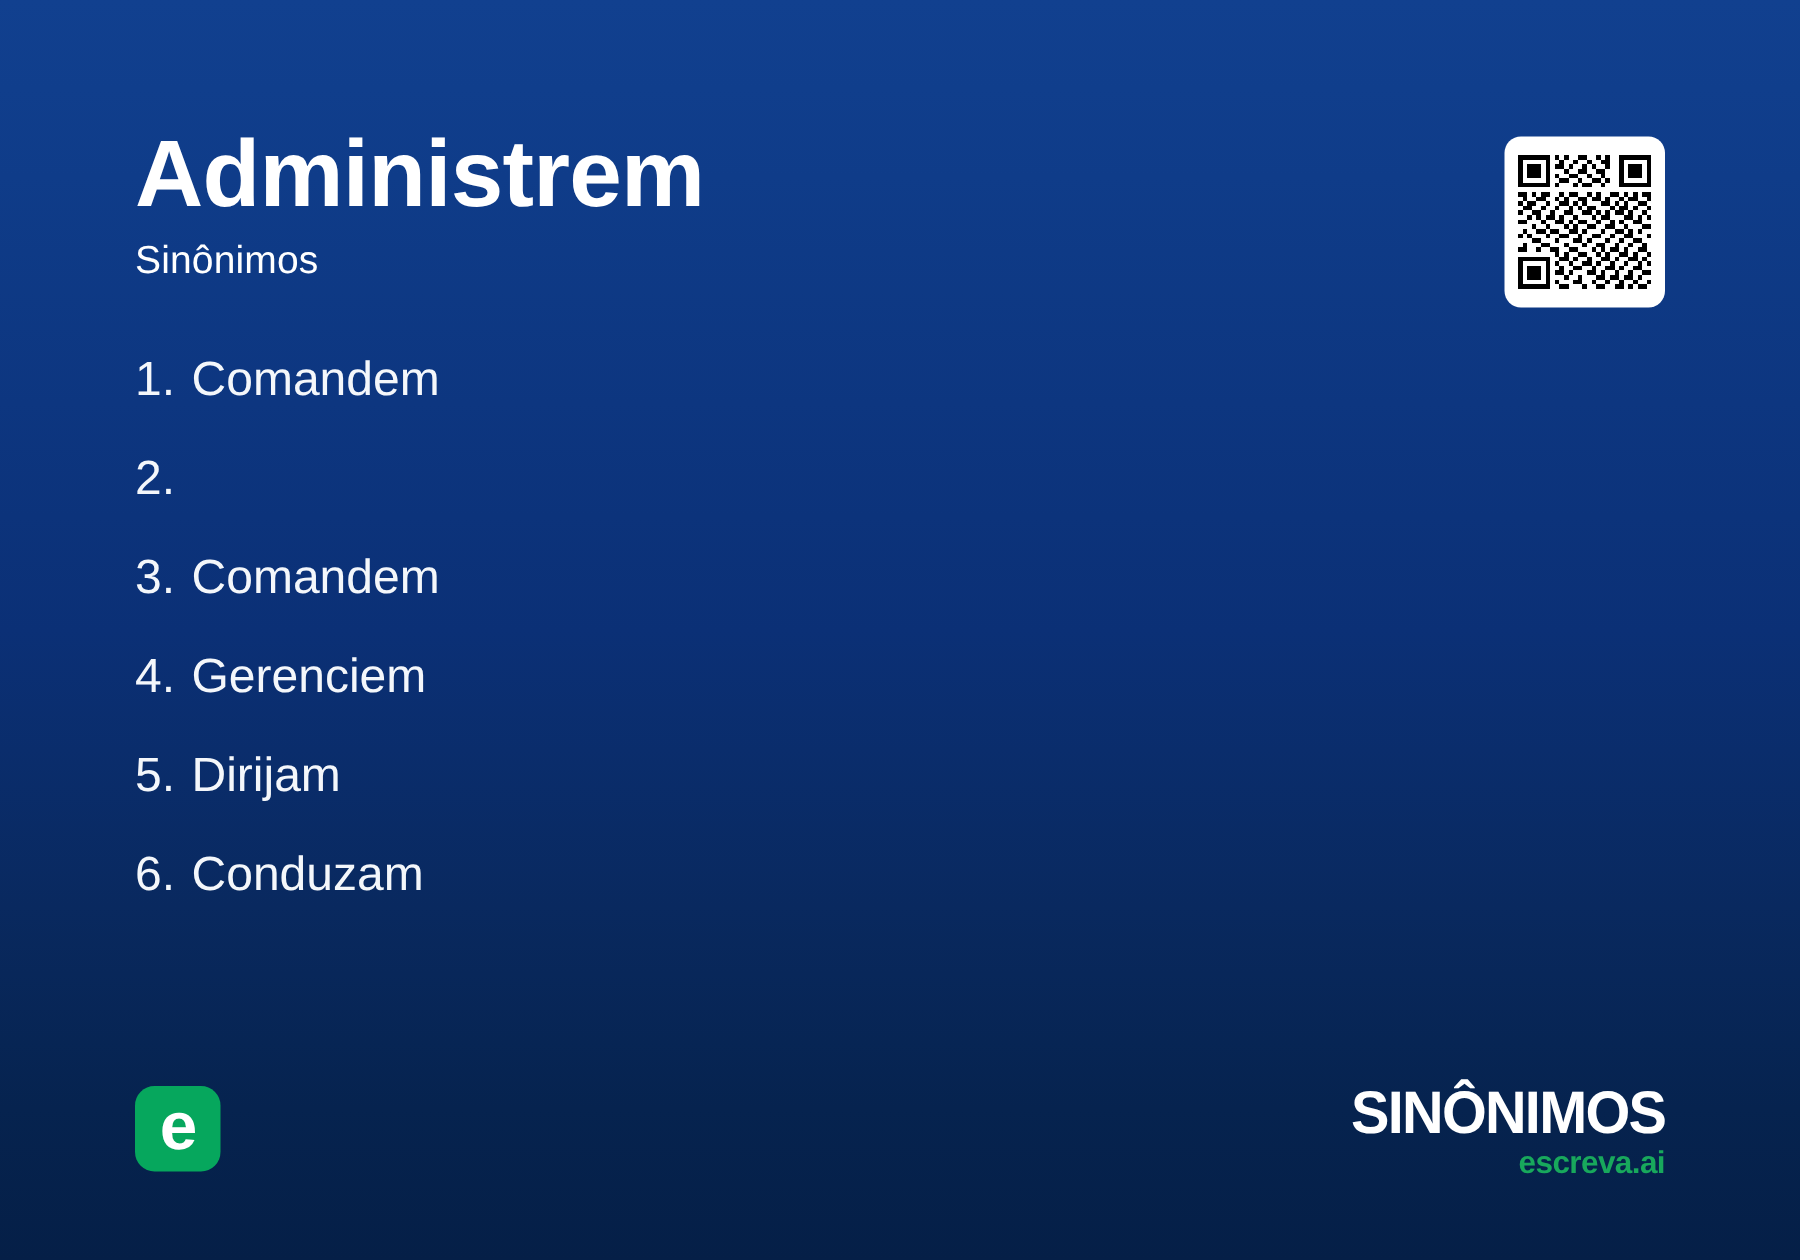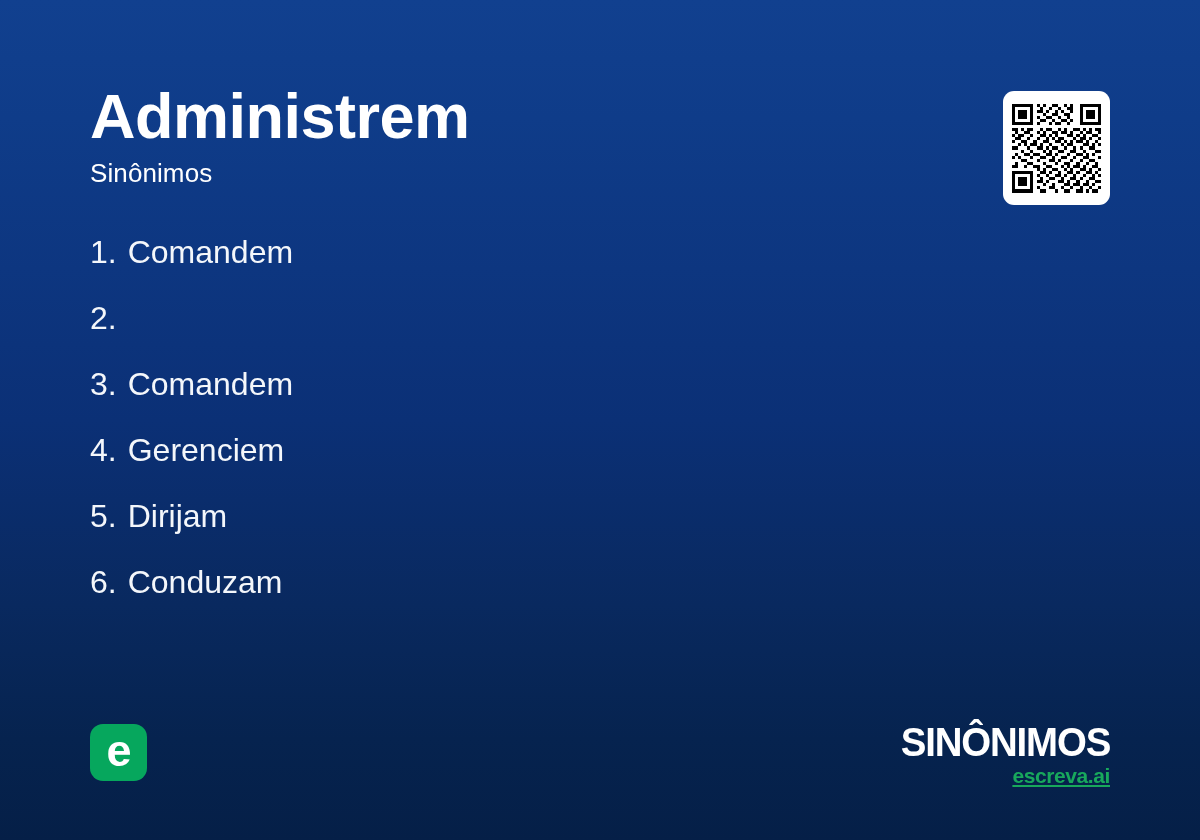--- a/index.html
+++ b/index.html
@@ -143,21 +143,20 @@
     transform-origin: right center;
   }
   #footer-logo-sub {
     display: block;
     font-size: 21px;
     font-weight: 800;
     color: #18a85c;
     letter-spacing: -0.4px;
     line-height: 1;
     margin-top: 3px;
-    text-decoration: underline;
   }
 </style>
 </head>
 <body>
 
 <div id="card">
 
   <div id="header">
     <h1 id="page-title">Administrem</h1>
     <p id="page-subtitle">Sinônimos</p>

